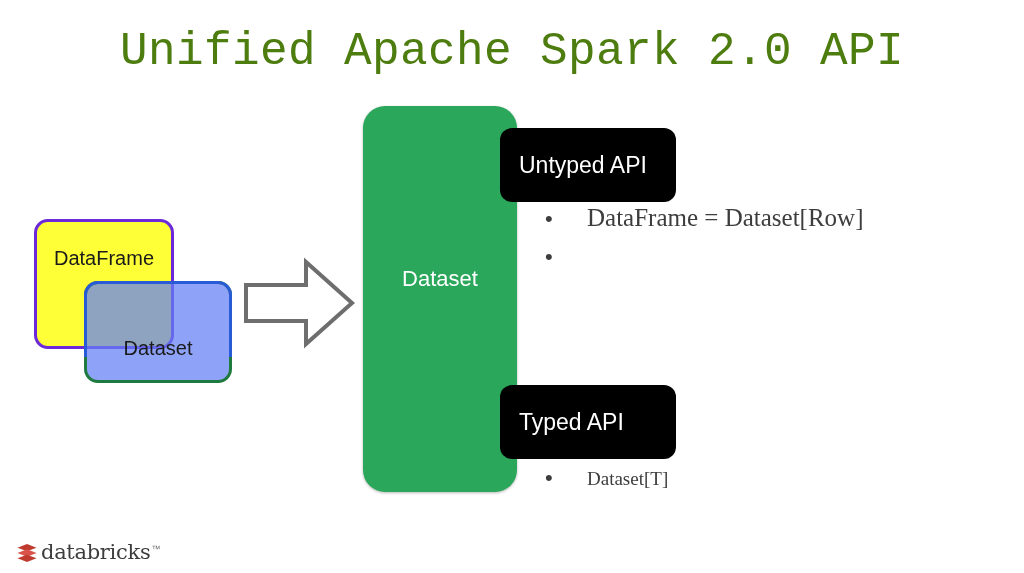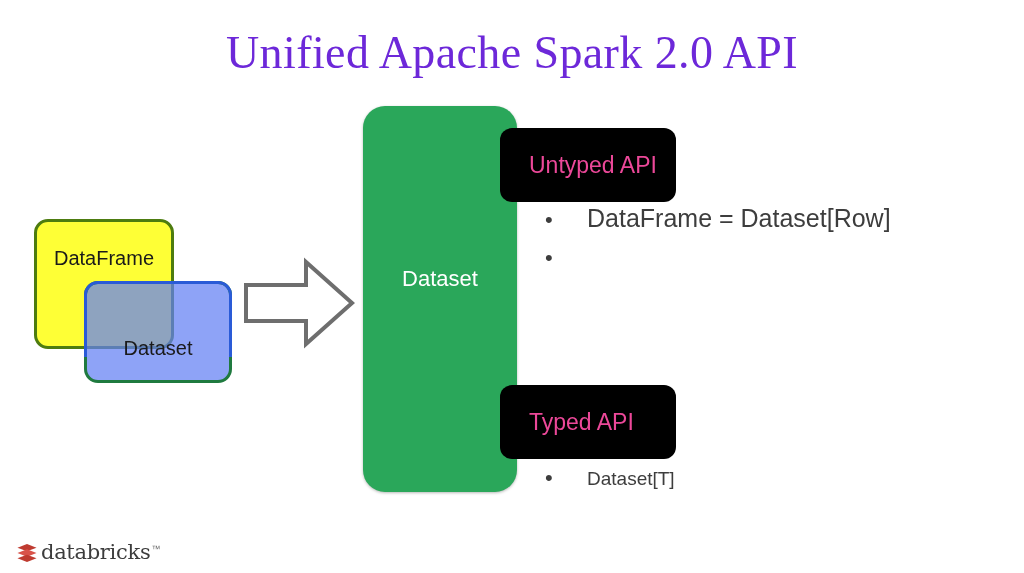--- a/index.html
+++ b/index.html
@@ -18,37 +18,37 @@
     overflow: hidden;
   }
 
   
   .slide-title {
     position: absolute;
     left: 0;
     top: 26px;
     width: 1024px;
     text-align: center;
-    font-family: Liberation Serif, serif;
+    font-family: Liberation Mono, monospace;
     font-weight: 300;
     font-size: 46px;
     letter-spacing: 0.4px;
-    color: #6d28d9;
+    color: #4d7c0f;
     white-space: nowrap;
   }
 
   
   .box-dataframe {
     position: absolute;
     left: 34px;
     top: 219px;
     width: 140px;
     height: 130px;
     background: #feff36;
-    border: 3px solid #4d7c0f;
+    border: 3px solid #6d28d9;
     border-radius: 14px;
     box-sizing: border-box;
     z-index: 2;
   }
   .box-dataframe .lbl {
     position: absolute;
     left: 0;
     top: 25px;
     width: 100%;
     text-align: center;
@@ -123,25 +123,25 @@
     line-height: 30px;
     color: #ffffff;
   }
 
   
   .pill {
     position: absolute;
     background: #000000;
     border-radius: 12px;
     z-index: 5;
-    color: #ec4899;
+    color: #ffffff;
     font-size: 23px;
     display: flex;
     align-items: center;
-    padding-left: 29px;
+    padding-left: 19px;
     box-sizing: border-box;
   }
   .pill-untyped {
     left: 500px;
     top: 128px;
     width: 176px;
     height: 74px;
   }
   .pill-typed {
     left: 500px;
@@ -164,21 +164,21 @@
     margin-bottom: 2px;
   }
   .bullet-dot {
     width: 42px;
     flex: 0 0 42px;
     color: #3d3d3d;
     font-size: 22px;
     line-height: 36px;
   }
   .bullet-text {
-    font-family: Liberation Sans, sans-serif;
+    font-family: Liberation Serif, serif;
     font-size: 25px;
     line-height: 36px;
     color: #3d3d3d;
     white-space: pre;
   }
   .bullets-typed .bullet-text { font-size: 19px; }
 
   
   .logo {
     position: absolute;

